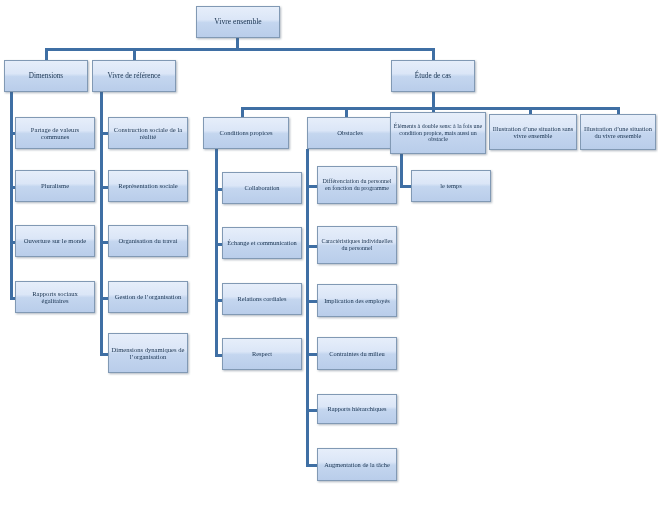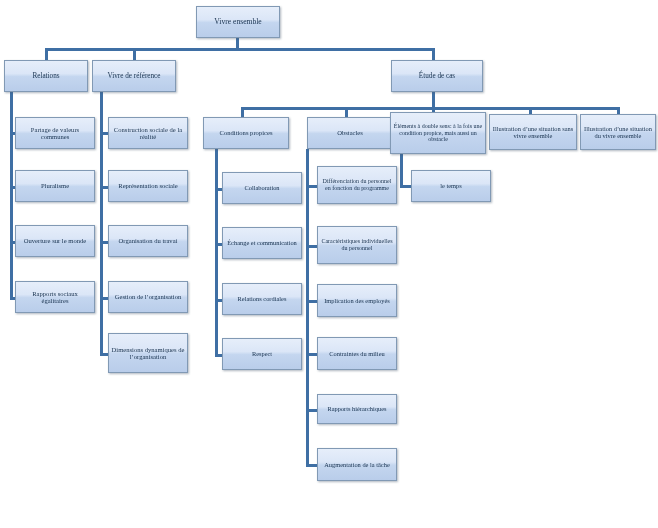--- a/index.html
+++ b/index.html
@@ -92,26 +92,26 @@
     <div class="conn h" style="left: 306px; top: 300px; width: 12px;"></div>
     <div class="conn h" style="left: 306px; top: 353px; width: 12px;"></div>
     <div class="conn h" style="left: 306px; top: 409px; width: 12px;"></div>
     <div class="conn h" style="left: 306px; top: 464px; width: 12px;"></div>
     <div class="conn v" style="left: 400px; top: 154px; height: 32px;"></div>
     <div class="conn h" style="left: 400px; top: 185px; width: 12px;"></div>
     <div class="node f-root" style="left: 196px; top: 6px; width: 84px; height: 32px;">
       <span class="label">Vivre ensemble</span>
     </div>
     <div class="node f-l2" style="left: 4px; top: 60px; width: 84px; height: 32px;">
-      <span class="label">Relations</span>
+      <span class="label">Dimensions</span>
     </div>
     <div class="node f-l2" style="left: 92px; top: 60px; width: 84px; height: 32px;">
       <span class="label">Vivre de référence</span>
     </div>
-    <div class="node f-l2" style="left: 391px; top: 60px; width: 92px; height: 32px;">
+    <div class="node f-l2" style="left: 391px; top: 60px; width: 84px; height: 32px;">
       <span class="label">Étude de cas</span>
     </div>
     <div class="node f-l3" style="left: 15px; top: 117px; width: 80px; height: 32px;">
       <span class="label">Partage de valeurs communes</span>
     </div>
     <div class="node f-l3" style="left: 15px; top: 170px; width: 80px; height: 32px;">
       <span class="label">Pluralisme</span>
     </div>
     <div class="node f-l3" style="left: 15px; top: 225px; width: 80px; height: 32px;">
       <span class="label">Ouverture sur le monde</span>

